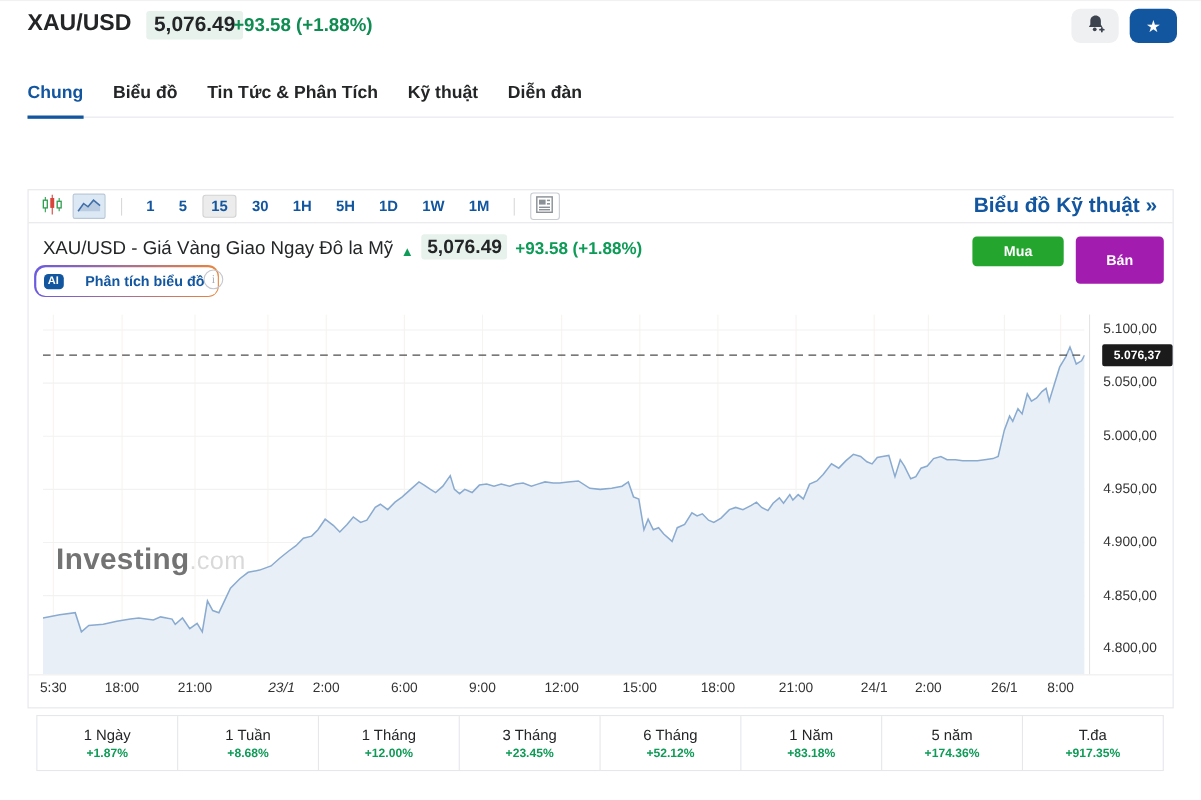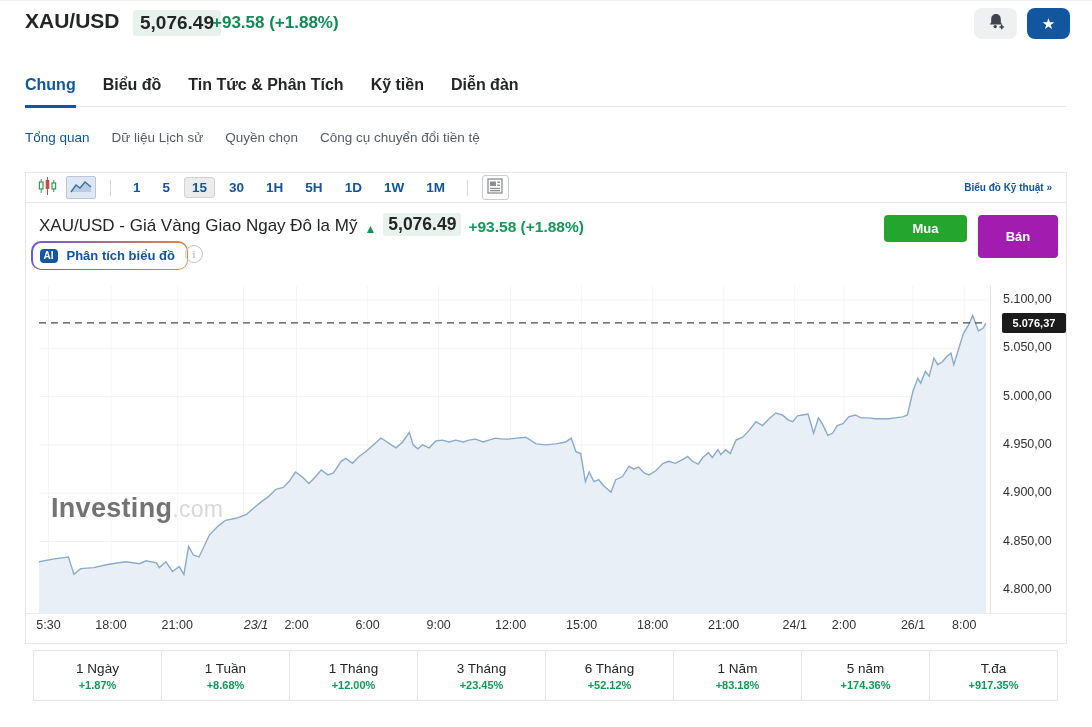--- a/index.html
+++ b/index.html
@@ -37,35 +37,35 @@
            display:flex;align-items:center;padding-left:12px;box-sizing:border-box;gap:9px;}
   .tb-plain{background:none;border:none;padding:0;cursor:pointer;display:flex;align-items:center;}
   .tb-sel{width:30px;height:23px;border:1px solid #b9c7d8;background:#dce8f4;border-radius:2px;
           display:flex;align-items:center;justify-content:center;cursor:pointer;}
   .vsep{width:1px;height:16px;background:#d9d9d9;margin:0 5px;}
   #timeframes{display:flex;gap:6px;align-items:center;}
   .tf{color:#1256a0;font-weight:700;font-size:13.5px;padding:2px 7px;border:1px solid transparent;cursor:pointer;}
   .tf.selected{background:#ececec;border-color:#d2d2d2;border-radius:3px;color:#1256a0;}
   .tb-box{width:27px;height:25px;border:1px solid #c9ccd1;border-radius:3px;background:#fff;
           display:flex;align-items:center;justify-content:center;cursor:pointer;}
-  .tech-link{margin-left:auto;margin-right:14px;color:#1256a0;font-weight:700;font-size:10px;
+  .tech-link{margin-left:auto;margin-right:14px;color:#1256a0;font-weight:700;font-size:19px;
              text-decoration:none;cursor:pointer;}
 
   .title-row{position:absolute;left:13px;top:40px;display:flex;align-items:flex-end;gap:7px;font-size:17px;}
   .arrow{color:#0e9b57;font-size:12px;}
   .tprice{font-weight:700;background:#e7f2ec;padding:1px 5px;border-radius:3px;font-size:17.5px;}
   .tchange{color:#0e9b57;font-weight:700;font-size:15.5px;}
   .buy{position:absolute;left:858px;top:42px;width:83px;height:27px;background:#23a52e;color:#fff;
        font-weight:700;font-size:13px;border:none;border-radius:4px;cursor:pointer;font-family:inherit;}
   .sell{position:absolute;left:952px;top:42px;width:80px;height:43px;background:#a21caf;color:#fff;
         font-weight:700;font-size:13px;border:none;border-radius:4px;cursor:pointer;font-family:inherit;}
 
   .ai-pill{position:absolute;left:5px;top:68px;height:29px;border-radius:10px;padding:1.5px;
            background:linear-gradient(90deg,#6a5ae0,#e8853d);cursor:pointer;box-sizing:border-box;}
-  .ai-inner{display:flex;align-items:center;gap:9px;background:#fff;height:100%;
+  .ai-inner{display:flex;align-items:center;gap:20px;background:#fff;height:100%;
             border-radius:8.5px;padding:0 12px 0 7px;box-sizing:border-box;}
   .ai-badge{background:#1256a0;color:#fff;font-size:10px;font-weight:700;border-radius:4px;
             padding:2px 4px;line-height:1;}
   .ai-label{color:#1256a0;font-size:13px;font-weight:700;white-space:nowrap;}
   .info{position:absolute;left:159px;top:72px;width:16px;height:16px;border:1.5px solid #c3c6cc;
         border-radius:50%;color:#a9adb5;font-size:11px;display:flex;align-items:center;
         justify-content:center;font-family:"Liberation Serif",serif;cursor:pointer;}
 
   
   #chart-svg{position:absolute;left:13px;top:113px;width:947px;height:327px;}
@@ -110,28 +110,22 @@
     </span>
   </button>
   <button class="fav-btn">
     <span>★</span>
   </button>
 
   <nav class="tabs" id="tabs">
       <div class="tab active">Chung</div>
       <div class="tab">Biểu đồ</div>
       <div class="tab">Tin Tức &amp; Phân Tích</div>
-      <div class="tab">Kỹ tiền</div>
+      <div class="tab">Kỹ thuật</div>
       <div class="tab">Diễn đàn</div>
-    </nav>
-  <nav class="subtabs" id="subtabs">
-      <div class="subtab active">Tổng quan</div>
-      <div class="subtab">Dữ liệu Lịch sử</div>
-      <div class="subtab">Quyền chọn</div>
-      <div class="subtab">Công cụ chuyển đổi tiền tệ</div>
     </nav>
 
   <section class="card">
     <div class="toolbar">
       <button class="tb-plain">
         <span>
           <svg width="19" height="20" viewBox="0 0 19 20">
             <line x1="3.2" y1="3" x2="3.2" y2="17" stroke="#2e9e4f" stroke-width="1"></line>
             <rect x="1.4" y="6" width="3.6" height="7" fill="#fff" stroke="#2e9e4f" stroke-width="1.2"></rect>
             <line x1="9.5" y1="1" x2="9.5" y2="19" stroke="#d8453a" stroke-width="1"></line>

